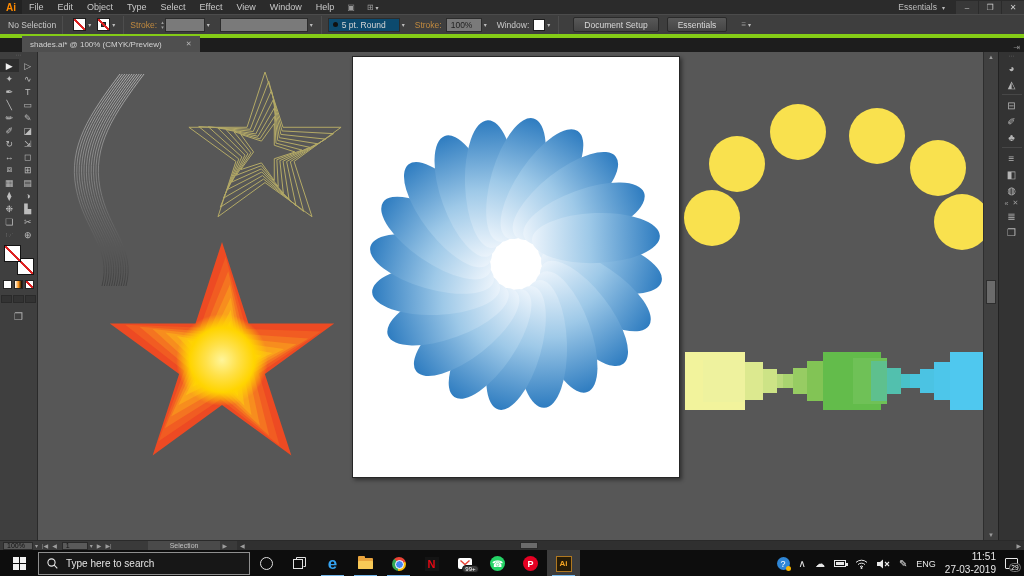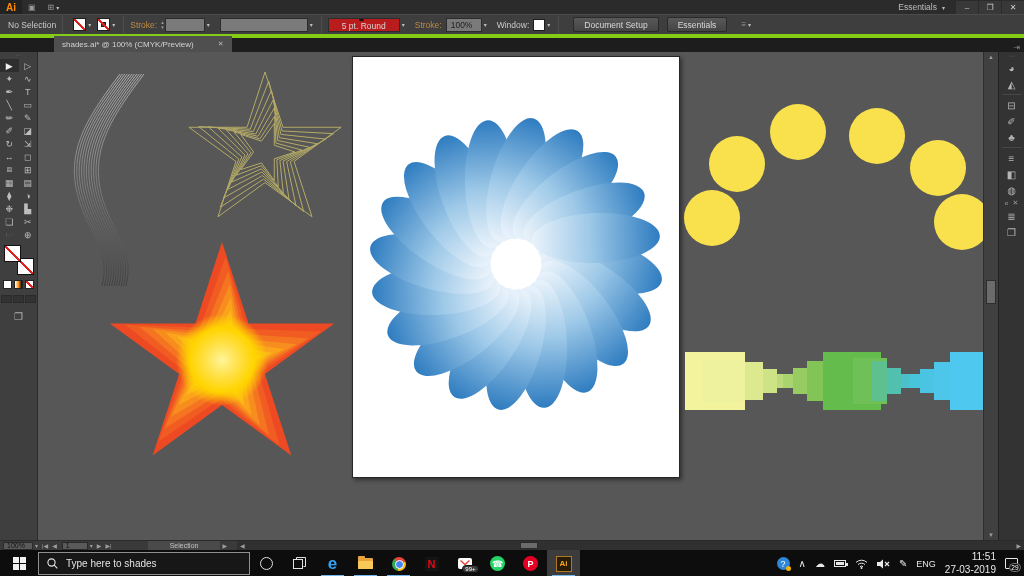--- a/index.html
+++ b/index.html
@@ -28,32 +28,32 @@
   .cb-sep { width:1px; height:18px; background:#2d2d2d; border-right:1px solid #4d4d4d; margin:0 6px; }
   .cb-label { color:#c9c9c9; }
   .cb-label.hot { color:#c18a3f; }
   .swatch { width:13px; height:13px; background:#fff; border:1px solid #1e1e1e; position:relative; }
   .swatch.none::after { content:""; position:absolute; inset:0;
     background:linear-gradient(45deg, transparent 44%, #d22 44%, #d22 56%, transparent 56%); }
   .swatch.stroke-sw::before { content:""; position:absolute; inset:3px; background:#3e3e3e; border:1px solid #1e1e1e;}
   .caret { font-size:6px; color:#bdbdbd; margin:0 2px; }
   .cb-box { height:14px; background:#7a7a7a; border:1px solid #2c2c2c; display:flex;
     align-items:center; padding:0 4px; color:#222; }
-  .cb-box.dark { background:#b91c1c; color:#d6d6d6;flex-direction:column; }
+  .cb-box.dark { background:#0c4a6e; color:#d6d6d6; }
   .stepper { display:flex; flex-direction:column; justify-content:center; font-size:5px;
     color:#9f9f9f; line-height:5px; margin-right:1px; }
   .dotpreview { width:5px; height:5px; border-radius:50%; background:#111; margin-right:4px; }
   .cb-btn { height:15px; background:linear-gradient(#585858,#454545); border:1px solid #2a2a2a;
     border-radius:2px; color:#d9d9d9; font-size:8.5px; display:flex; align-items:center;
     padding:0 10px; margin-left:8px; }
   .ml4{margin-left:4px;} .ml8{margin-left:8px;}
 
   
   .tabbar { height:14px; background:#1d1d1d; display:flex; align-items:flex-end; }
-  .doc-tab { margin-left:54px; height:13px; background:#4f4f4f; color:#d2d2d2; font-size:8px;
+  .doc-tab { margin-left:22px; height:13px; background:#4f4f4f; color:#d2d2d2; font-size:8px;
     display:flex; align-items:center; gap:24px; padding:8px 8px; }
   .tab-close { font-size:7px; color:#b5b5b5; }
   .tab-end { margin-left:auto; color:#8a8a8a; font-size:8px; padding-right:4px; }
 
   
   .main { display:flex; height:488px; }
 
   .toolpanel { width:38px; background:#3f3f3f; border-right:1px solid #2a2a2a; }
   .tp-handle { text-align:center; color:#6d6d6d; font-size:6px; line-height:7px; }
   .tools { display:grid; grid-template-columns:repeat(2,1fr); }
@@ -166,20 +166,31 @@
     font-size:6.5px; font-weight:normal; border:1px solid #777; border-radius:6px; padding:0 1.5px;}
   .tray-glyph { font-size:10px; }
 </style>
 </head>
 <body>
 
 <div class="screen">
 
   <div class="menubar">
     <div class="ai-logo">Ai</div>
+    <nav>
+      <span class="menu-item">File</span>
+      <span class="menu-item">Edit</span>
+      <span class="menu-item">Object</span>
+      <span class="menu-item">Type</span>
+      <span class="menu-item">Select</span>
+      <span class="menu-item">Effect</span>
+      <span class="menu-item">View</span>
+      <span class="menu-item">Window</span>
+      <span class="menu-item">Help</span>
+    </nav>
     <span class="mb-icon">▣</span>
     <span class="mb-icon"><span>⊞</span><span class="caret">▾</span></span>
     <span class="mb-spacer"></span>
     <span class="workspace">
         <span>Essentials</span>
         <span class="caret">▾</span>
       </span>
     <div class="win-controls">
       <span class="win-btn">–</span>
       <span class="win-btn">❐</span>
@@ -465,21 +476,21 @@
           <span></span>
           <span></span>
           <span></span>
         </div>
     </div>
     <div class="tb-search">
       <svg width="11" height="11" viewBox="0 0 11 11">
         <circle cx="4.5" cy="4.5" r="3.6" fill="none" stroke="#e8e8e8" stroke-width="1.1"></circle>
         <line x1="7.2" y1="7.2" x2="10.3" y2="10.3" stroke="#e8e8e8" stroke-width="1.1"></line>
       </svg>
-      <span>Type here to shades</span>
+      <span>Type here to search</span>
     </div>
     <div class="tb-iconbtn">
         <span class="cortana"></span>
       </div>
     <div class="tb-iconbtn">
       <svg width="13" height="13" viewBox="0 0 13 13">
         <rect x="0.5" y="2.5" width="9" height="9" fill="none" stroke="#e0e0e0"></rect>
         <path d="M3.5,2.5 L3.5,0.5 L12.5,0.5 L12.5,9.5 L10.5,9.5" fill="none" stroke="#e0e0e0"></path>
       </svg>
     </div>

